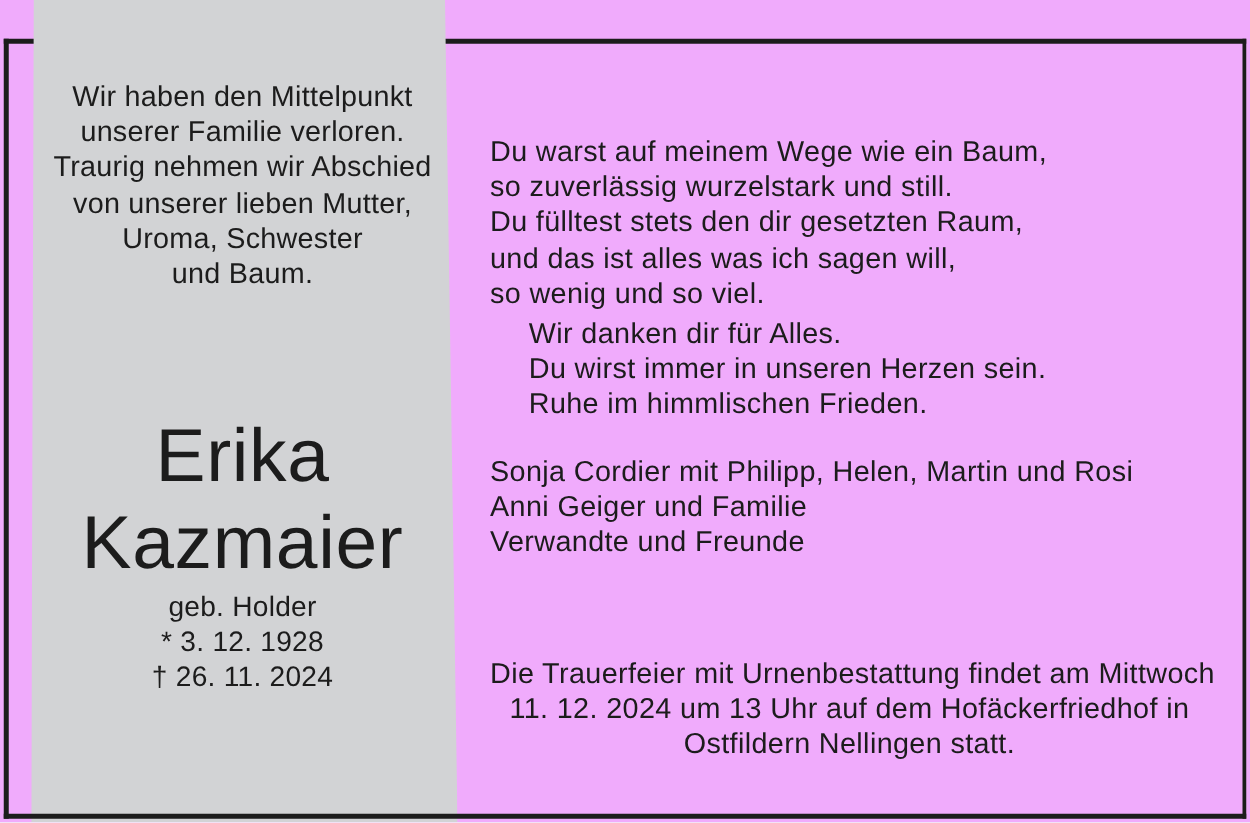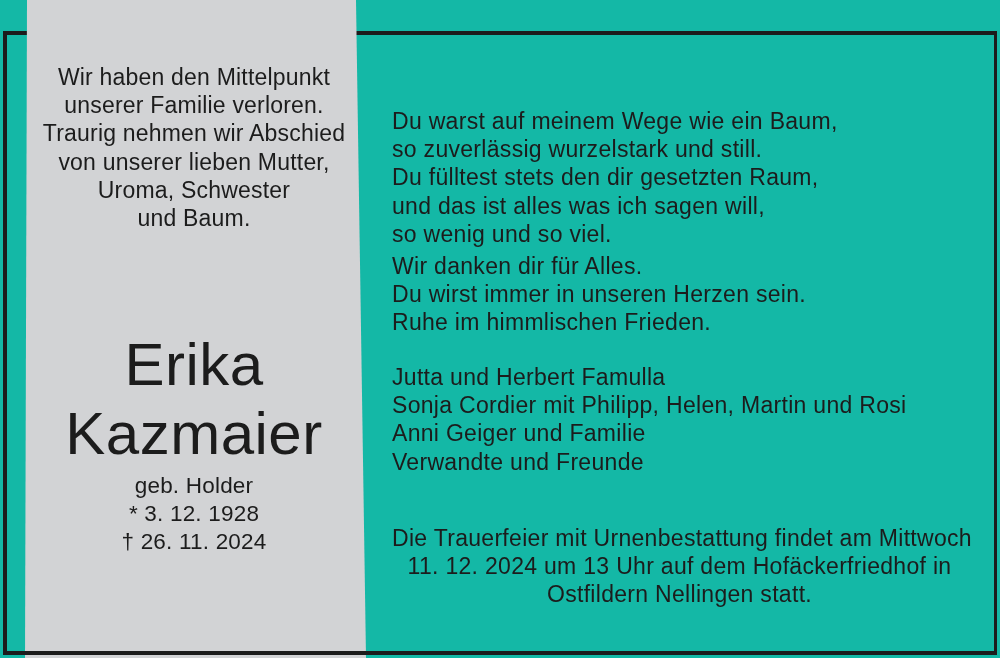--- a/index.html
+++ b/index.html
@@ -4,21 +4,21 @@
 <style>
   html, body {
     margin: 0;
     padding: 0;
     background: #ffffff;
   }
   #stage {
     position: relative;
     width: 1000px;
     height: 658px;
-    background: #14b8a6;
+    background: #f0abfc;
     overflow: hidden;
     font-family: "Liberation Sans", "DejaVu Sans", sans-serif;
     color: #1c1c1c;
   }
   
   .frame-seg { position: absolute; background: #1c1c1c; }
   #frame-top    { left: 3px;   top: 31px;  width: 994px; height: 3.5px; z-index: 1; }
   #frame-left   { left: 3px;   top: 31px;  width: 3.5px; height: 624px; z-index: 1; }
   #frame-right  { left: 993.5px; top: 31px; width: 3.5px; height: 624px; z-index: 1; }
   #frame-bottom { left: 3px;   top: 651px; width: 994px; height: 4px;  z-index: 3; }
@@ -78,21 +78,21 @@
   .block {
     position: absolute;
     left: 0;
     width: 100%;
     font-size: 23px;
     line-height: 28.2px;
     letter-spacing: 0.3px;
     white-space: nowrap;
   }
   #poem-block    { top: 63px; margin-top: 44px;  }
-  #thanks-block  { top: 252px; }
+  #thanks-block  { top: 252px; margin-left: 31px; }
   #family-block  { top: 363px; }
   #funeral-block { top: 524px; text-align: center; }
 </style>
 </head>
 <body>
 
 <div id="stage">
 
   <div id="frame-top" class="frame-seg"></div>
   <div id="frame-left" class="frame-seg"></div>
@@ -135,21 +135,20 @@
       <div>so wenig und so viel.</div>
     </div>
 
     <div id="thanks-block" class="block">
       <div>Wir danken dir für Alles.</div>
       <div>Du wirst immer in unseren Herzen sein.</div>
       <div>Ruhe im himmlischen Frieden.</div>
     </div>
 
     <div id="family-block" class="block">
-      <div>Jutta und Herbert Famulla</div>
       <div>Sonja Cordier mit Philipp, Helen, Martin und Rosi</div>
       <div>Anni Geiger und Familie</div>
       <div>Verwandte und Freunde</div>
     </div>
 
     <div id="funeral-block" class="block">
       <div>Die Trauerfeier mit Urnenbestattung findet am Mittwoch</div>
       <div>11. 12. 2024 um 13 Uhr auf dem Hofäckerfriedhof in</div>
       <div>Ostfildern Nellingen statt.</div>
     </div>

